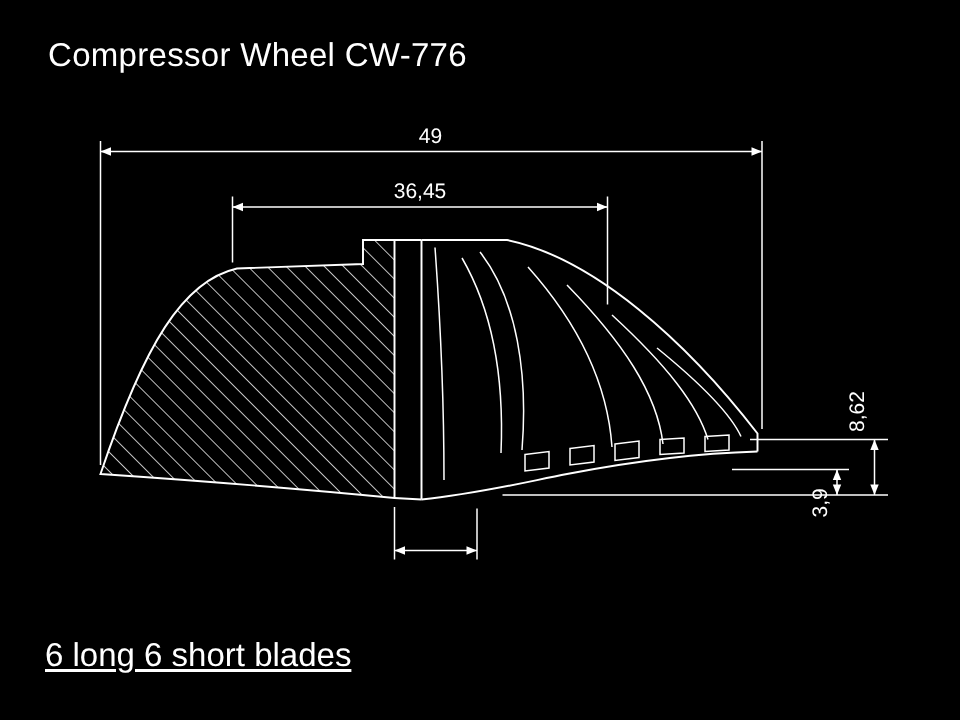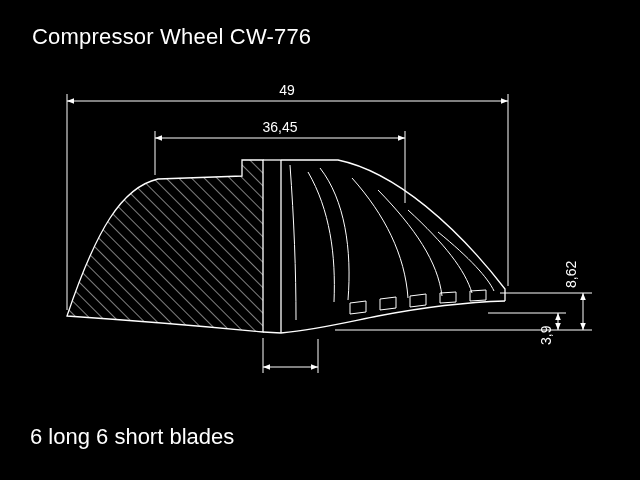--- a/index.html
+++ b/index.html
@@ -26,20 +26,21 @@
     letter-spacing: 0.2px;
     white-space: nowrap;
   }
   .caption {
     position: absolute;
     left: 30px;
     top: 424px;
     color: #ffffff;
     font-size: 22px;
     white-space: nowrap;
+    text-decoration: underline;
   }
   svg.drawing {
     position: absolute;
     left: 0;
     top: 0;
   }
   svg .geom {
     stroke: #ffffff;
     stroke-width: 1.3;
     fill: none;

